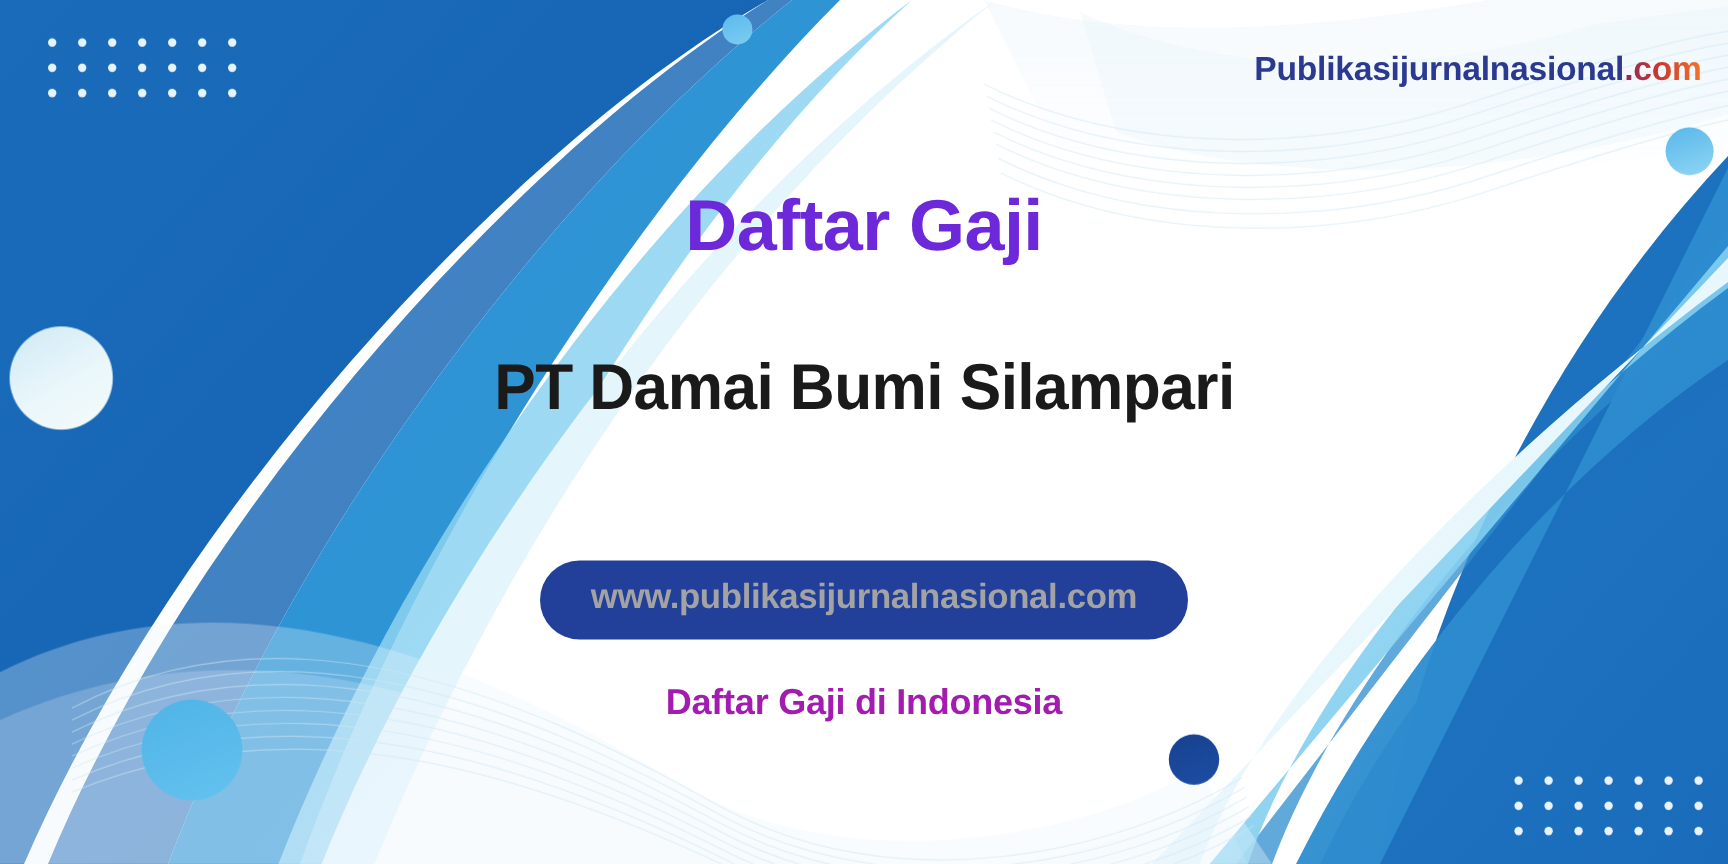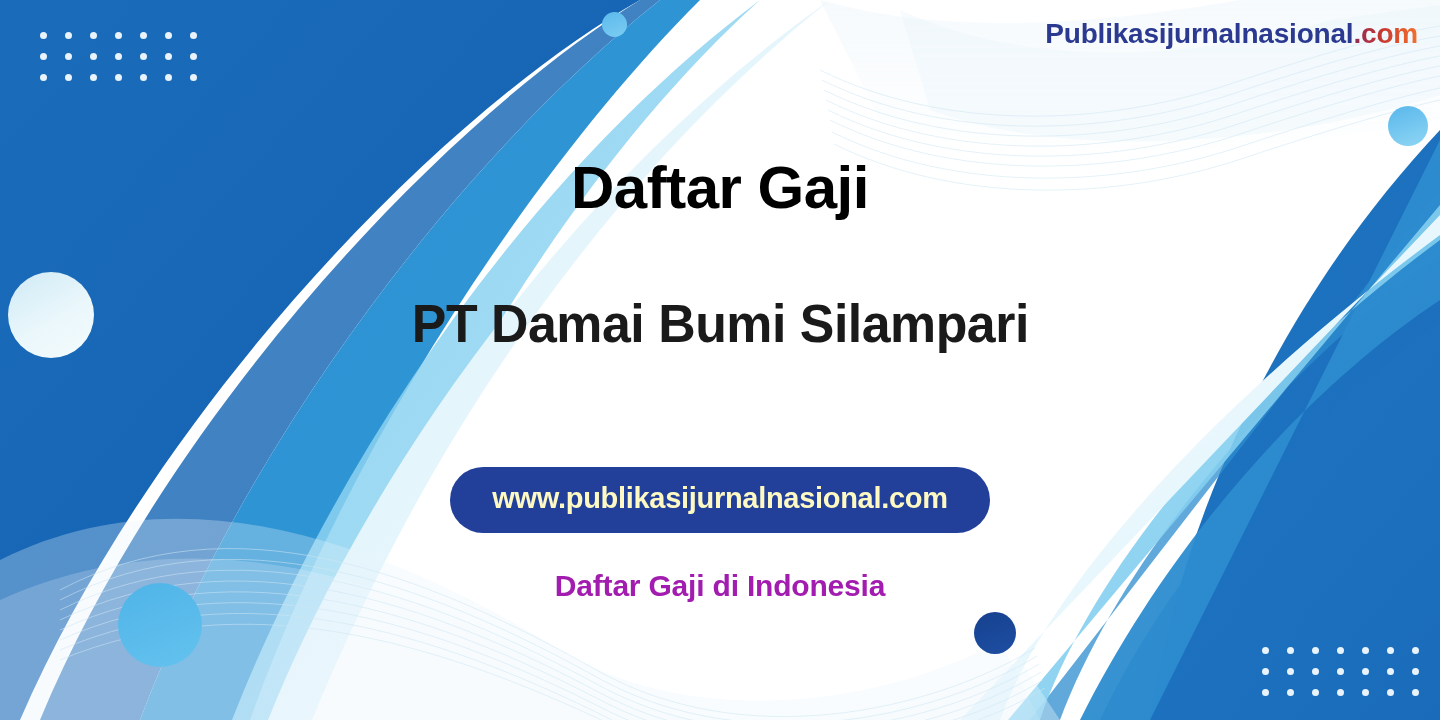--- a/index.html
+++ b/index.html
@@ -96,21 +96,21 @@
   
   #content {
     position: absolute;
     inset: 0;
     z-index: 10;
     display: flex;
     flex-direction: column;
     align-items: center;
     pointer-events: none;
   }
-  #content > * { pointer-events: auto; }
+  #content > * { pointer-events: auto; margin-top: 24px; }
 
   #site-logo {
     position: absolute;
     right: 22px;
     top: 18px;
     font-size: 28px;
     font-weight: bold;
     letter-spacing: -0.2px;
     white-space: nowrap;
   }
@@ -119,39 +119,39 @@
     background: linear-gradient(90deg, #8e2a57 0%, #c8372f 45%, #f4722b 100%);
     -webkit-background-clip: text;
     background-clip: text;
     color: transparent;
   }
 
   #headline {
     margin-top: 158px;
     font-size: 60px;
     font-weight: bold;
-    color: #000000;
+    color: #6d28d9;
     letter-spacing: -0.5px;
     line-height: 1;
   }
 
   #company-name {
     margin-top: 38px;
     font-size: 54px;
     font-weight: bold;
     color: #1a1a1a;
     letter-spacing: -0.5px;
     line-height: 1;
     transform: scaleX(0.96);
   }
 
   #url-pill {
     margin-top: 72px;
     background: #22409a;
-    color: #fef9c3;
+    color: #a3a3a3;
     font-size: 29px;
     font-weight: bold;
     letter-spacing: -0.3px;
     padding: 16px 42px 18px;
     border-radius: 40px;
     display: inline-block;
     line-height: 1.1;
     cursor: pointer;
   }
 

